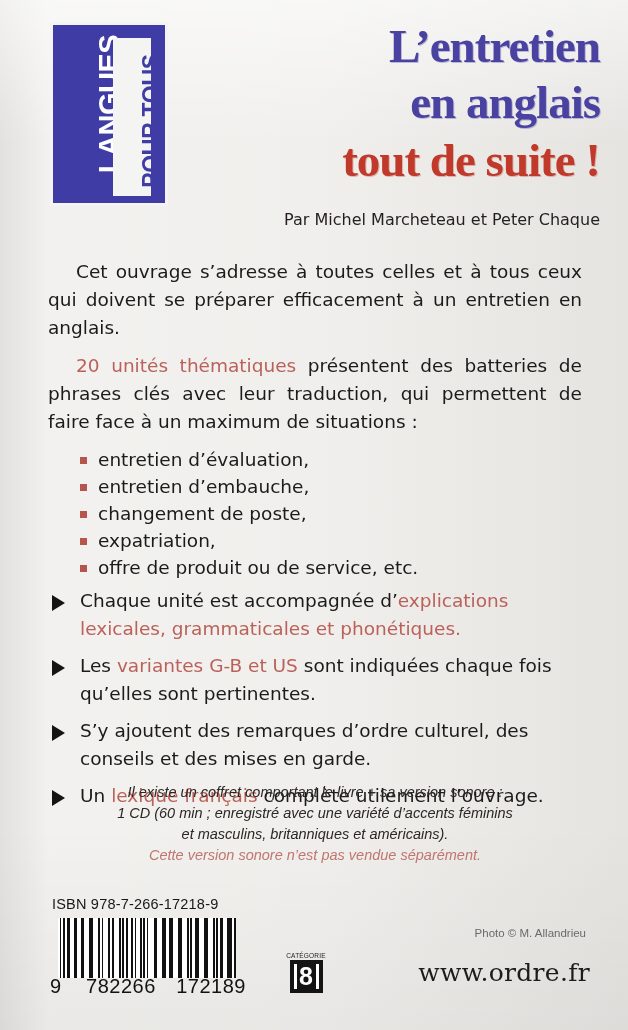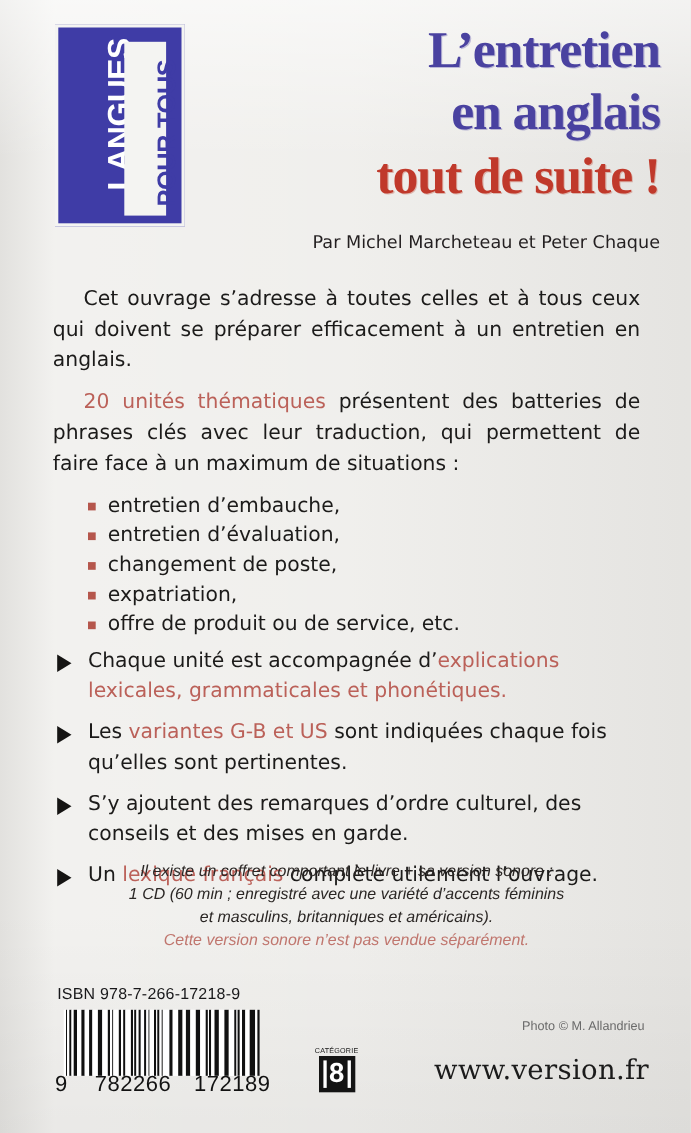--- a/index.html
+++ b/index.html
@@ -322,22 +322,22 @@
 
   <div class="authors">Par Michel Marcheteau et Peter Chaque</div>
 
   <div class="body-copy">
 
     <p class="para">Cet ouvrage s’adresse à toutes celles et à tous ceux qui doivent se préparer efficacement à un entretien en anglais.</p>
 
     <p class="para"><span class="hl">20 unités thématiques</span><span> présentent des batteries de phrases clés avec leur traduction, qui permettent de faire face à un maximum de situations :</span></p>
 
     <ul class="sq">
+      <li><span class="sqmark"></span><span>entretien d’évaluation,</span></li>
       <li><span class="sqmark"></span><span>entretien d’embauche,</span></li>
-      <li><span class="sqmark"></span><span>entretien d’évaluation,</span></li>
       <li><span class="sqmark"></span><span>changement de poste,</span></li>
       <li><span class="sqmark"></span><span>expatriation,</span></li>
       <li><span class="sqmark"></span><span>offre de produit ou de service, etc.</span></li>
     </ul>
 
     <div class="tri-item">
       <span class="trimark"></span><span>Chaque unité est accompagnée d’</span><span class="hl">explications lexicales, grammaticales et phonétiques.</span><span></span>
     </div>
 
     <div class="tri-item">
@@ -436,15 +436,15 @@
     <span>172189</span>
   </div>
 
   <div class="cat-badge">
     <div class="cat-label">CATÉGORIE</div>
     <div class="cat-square">
       <span class="cat-num">8</span>
     </div>
   </div>
 
-  <div class="pocket-url">www.version.fr</div>
+  <div class="pocket-url">www.ordre.fr</div>
 
 </div>
 
 </body></html>

